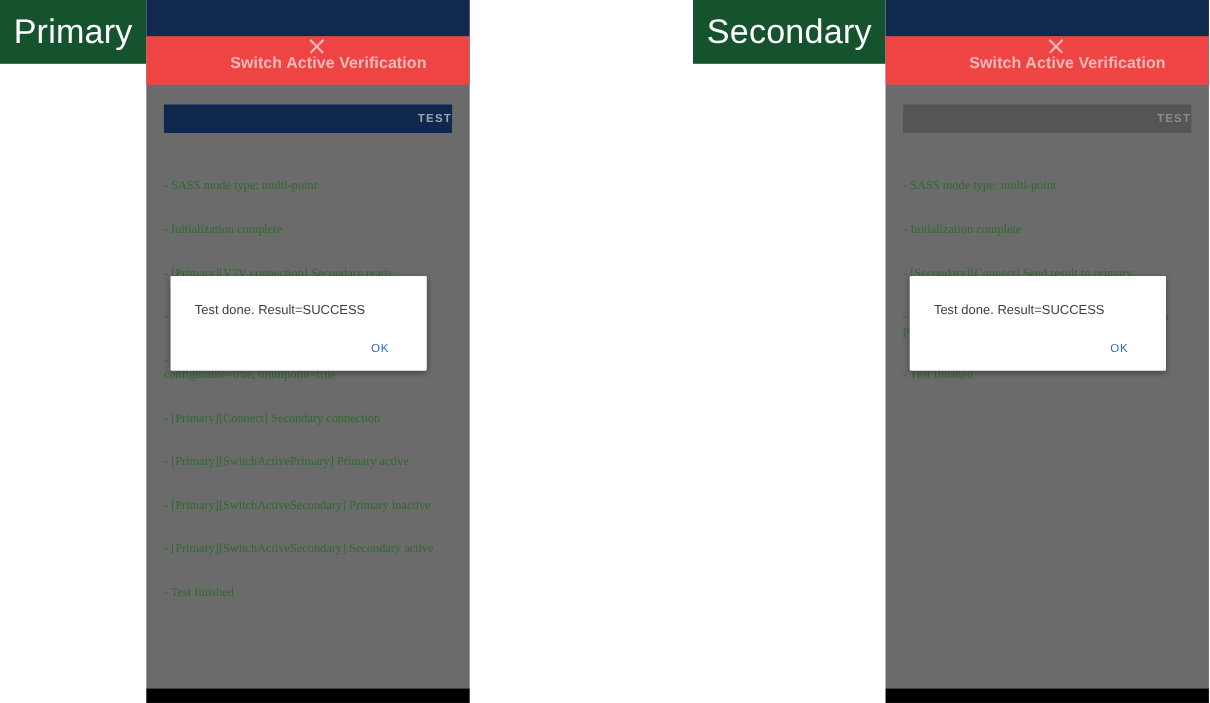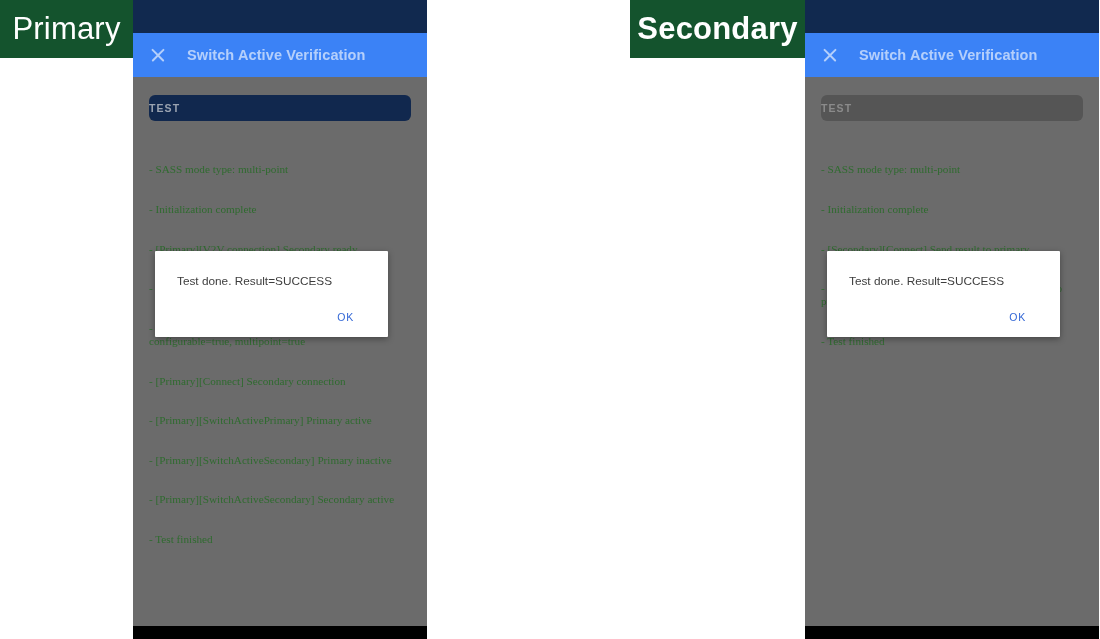--- a/index.html
+++ b/index.html
@@ -28,21 +28,21 @@
     font-size: 31px;
     line-height: 58px;
     height: 58px;
     font-weight: 400;
     letter-spacing: 0.2px;
     white-space: nowrap;
     overflow: hidden;
     text-align: center;
   }
   #badge-primary   { left: 0px;   width: 133px; }
-  #badge-secondary { left: 630px; width: 175px; font-weight: bold; }
+  #badge-secondary { left: 630px; width: 175px; }
 
   
   .device {
     position: absolute;
     top: 0;
     height: 639px;
     background: #6b6b6b;
     overflow: hidden;
   }
   #device-primary   { left: 133px; width: 294px; }
@@ -50,24 +50,25 @@
 
   
   .status-bar {
     height: 33px;
     background: #11294f;
   }
 
   
   .app-bar {
     height: 44px;
-    background: #3b82f6;
+    background: #ef4444;
     display: flex;
     align-items: center;
     padding-left: 16px;
+    flex-direction: column;
   }
   .close-icon {
     width: 17px;
     height: 17px;
     position: relative;
     flex: 0 0 auto;
     opacity: 0.62;
   }
   .close-icon::before,
   .close-icon::after {
@@ -96,26 +97,26 @@
   
   .content {
     padding: 18px 16px 0 16px;
   }
 
   .test-button {
     display: block;
     width: 100%;
     height: 26px;
     line-height: 26px;
-    text-align: left;
+    text-align: right;
     font-size: 10.5px;
     font-weight: bold;
     letter-spacing: 1.1px;
     border: none;
-    border-radius: 6px;
+    border-radius: 1px;
     font-family: "Liberation Sans", sans-serif;
   }
   .test-button.enabled {
     background: #11284e;
     color: #9aa3b0;
   }
   .test-button.disabled {
     background: #555555;
     color: #8b8b8b;
   }

